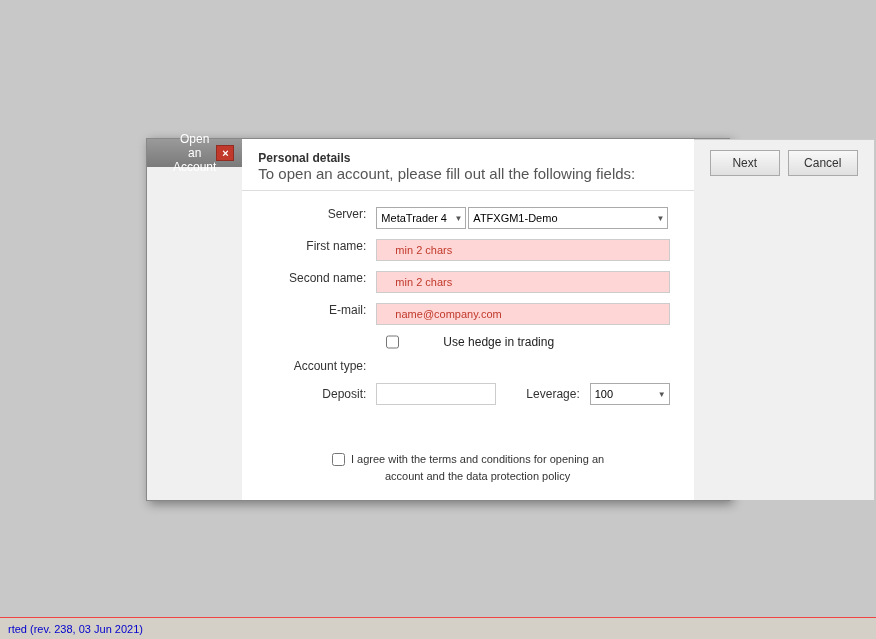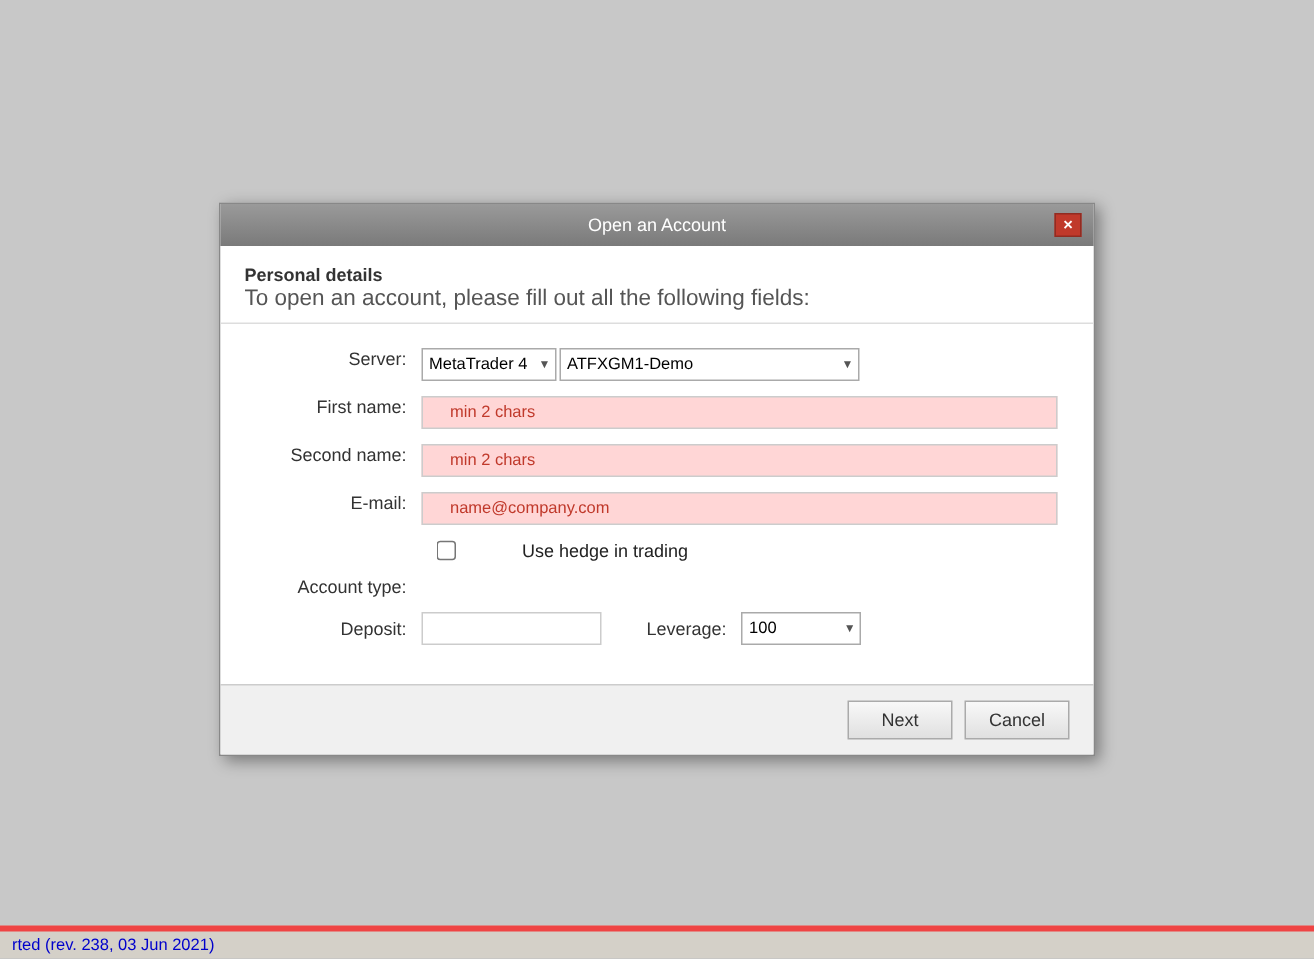--- a/index.html
+++ b/index.html
@@ -24,21 +24,21 @@
     .status-bar {
       position: absolute;
       bottom: 0;
       left: 0;
       right: 0;
       height: 22px;
       background: #d4d0c8;
       display: flex;
       align-items: center;
       padding: 0 8px;
-      border-top: 4px solid #ef4444;
+      border-top: 1px solid #ef4444;
       text-align: center;
     }
 
     .status-text {
       color: #0000cc;
       font-size: 11px;
     }
 
     
     .dialog-overlay {
@@ -48,21 +48,21 @@
       align-items: center;
       justify-content: center;
     }
 
     .dialog {
       width: 584px;
       background: #f0f0f0;
       border: 1px solid #888;
       box-shadow: 3px 3px 10px rgba(0,0,0,0.4);
       display: flex;
-      flex-direction: column;
+      flex-direction: row;
     }
 
     
     .dialog-titlebar {
       background: linear-gradient(to bottom, #9a9a9a, #7a7a7a);
       color: #fff;
       height: 28px;
       display: flex;
       align-items: center;
       justify-content: space-between;
@@ -371,20 +371,27 @@
           <span class="leverage-label">Leverage:</span>
           <div class="select-with-arrow">
             <select class="select-box leverage-select">
               <option>100</option>
             </select>
           </div>
         </div>
 
       </div>
 
+      <div class="agreement-area">
+        <input type="checkbox" style="margin-top: 2px; flex-shrink: 0;">
+        <div class="agreement-text">
+          <span>I agree with the terms and conditions for opening an</span><br>
+          <span>account and the data protection policy</span>
+        </div>
+      </div>
 
     </div>
 
     <div class="dialog-footer">
       <button class="btn">Next</button>
       <button class="btn">Cancel</button>
     </div>
 
   </div>
 </div>

